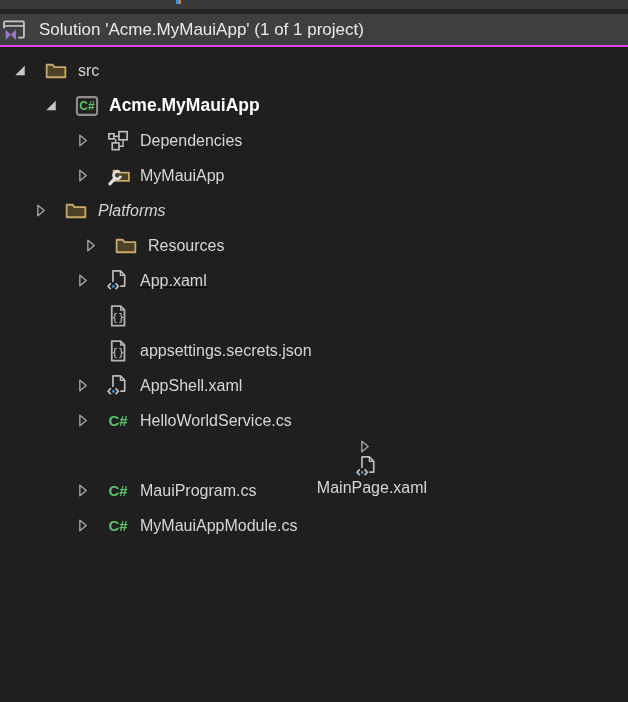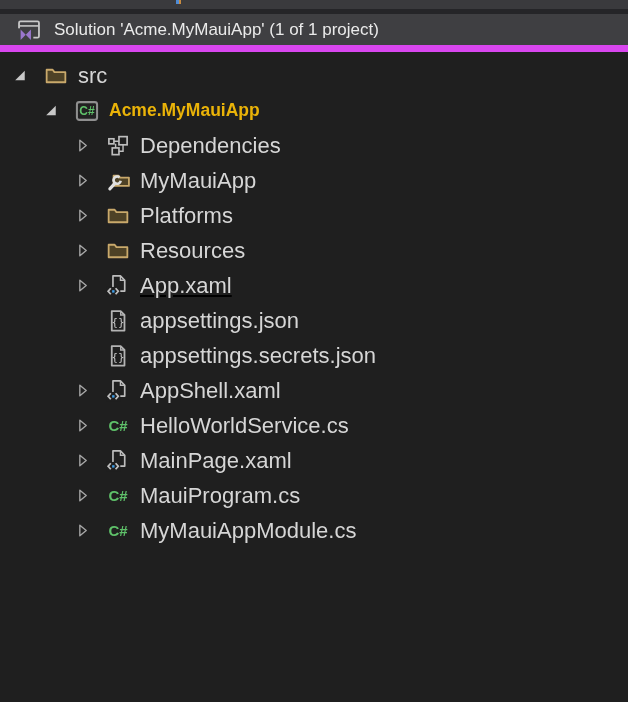--- a/index.html
+++ b/index.html
@@ -10,35 +10,35 @@
     -webkit-font-smoothing: antialiased;
   }
   .panel { position: relative; width: 628px; height: 702px; background: #1F1F1F; }
 
   
   .top-strip { position: relative; height: 9px; background: #3A3A3D; }
   .icon-fragment { position: absolute; left: 176px; top: 0; width: 5px; height: 4px;
     background: linear-gradient(90deg, #4E8CD8 50%, #C98B3F 50%); }
   .gap-band { height: 5px; background: #252528; }
   .solution-row {
-    height: 31px; background: #3F3F42; border-bottom: 7px solid #d946ef;
-    display: flex; align-items: center; padding-left: 17px;
+    height: 31px; background: #3F3F42; border-bottom: 2px solid #d946ef;
+    display: flex; align-items: center; padding-left: 2px;
   }
   .sol-icon { width: 24px; height: 24px; margin-right: 13px; display: flex; align-items: center; justify-content: center; }
   .sol-label { color: #EAEAEA; font-size: 17px; white-space: nowrap; }
 
   
   .tree { padding-top: 6px; }
   .row { height: 35px; display: flex; align-items: center; cursor: default; }
   .expander { width: 17px; height: 17px; margin-right: 15px; flex: none;
     display: flex; align-items: center; justify-content: center; }
   .file-icon { width: 24px; height: 24px; margin-right: 10px; flex: none;
     display: flex; align-items: center; justify-content: center; }
-  .label { color: #D6D6D6; font-size: 22px; white-space: nowrap; }
-  .row.bold .label { font-weight: bold; color: #eab308; font-size: 17.5px; }
+  .label { color: #D6D6D6; font-size: 16px; white-space: nowrap; }
+  .row.bold .label { font-weight: bold; color: #ffffff; font-size: 17.5px; }
 </style>
 </head>
 <body>
 
 <div class="panel">
 
   <div class="top-strip">
     <span class="icon-fragment"></span>
   </div>
   <div class="gap-band"></div>
@@ -110,34 +110,34 @@
           <svg width="24" height="24" viewBox="0 0 20 20">
             <g transform="translate(4.5,1.6) scale(0.82)">
               <path d="M2.2 4.8 h5 l1.5 2 h9.1 v8.4 h-15.6 z" fill="#4E4226" stroke="#C9A96B" stroke-width="1.8" stroke-linejoin="round"></path>
             </g>
             <path d="M3.2 16.6 L7.4 12" stroke="#DFDFDF" stroke-width="2.6" stroke-linecap="round"></path>
             <path d="M11.23 7 A3 3 0 1 0 12.25 9.82" fill="none" stroke="#DFDFDF" stroke-width="2.2"></path>
           </svg>
         </span>
     <span class="label">MyMauiApp</span>
   </div>
-      <div class="row" style="padding-left: 74px;">
+      <div class="row" style="padding-left: 32px; font-style: italic;">
     <span class="expander">
           <svg width="17" height="17" viewBox="0 0 16 16">
             <polygon points="5.5,3 11.5,8 5.5,13" fill="none" stroke="#A6A6A6" stroke-width="1.3" stroke-linejoin="round"></polygon>
           </svg>
         </span>
     <span class="file-icon">
           <svg width="24" height="24" viewBox="0 0 20 20">
             <path d="M2.2 4.8 h5 l1.5 2 h9.1 v8.4 h-15.6 z" fill="#4E4226" stroke="#C9A96B" stroke-width="1.5" stroke-linejoin="round"></path>
           </svg>
         </span>
     <span class="label">Platforms</span>
   </div>
-      <div class="row" style="padding-left: 74px;">
+      <div class="row" style="padding-left: 74px; margin-left: 8px;">
     <span class="expander">
           <svg width="17" height="17" viewBox="0 0 16 16">
             <polygon points="5.5,3 11.5,8 5.5,13" fill="none" stroke="#A6A6A6" stroke-width="1.3" stroke-linejoin="round"></polygon>
           </svg>
         </span>
     <span class="file-icon">
           <svg width="24" height="24" viewBox="0 0 20 20">
             <path d="M2.2 4.8 h5 l1.5 2 h9.1 v8.4 h-15.6 z" fill="#4E4226" stroke="#C9A96B" stroke-width="1.5" stroke-linejoin="round"></path>
           </svg>
         </span>
@@ -163,21 +163,20 @@
   </div>
       <div class="row" style="padding-left: 74px;">
     <span class="expander"></span>
     <span class="file-icon">
           <svg width="24" height="24" viewBox="0 0 20 20">
             <path d="M4.8 1.8 H12.2 L15.4 5 V18 H4.8 z" fill="none" stroke="#B3B3B3" stroke-width="1.5" stroke-linejoin="round"></path>
             <path d="M12.2 1.8 V5 H15.4" fill="none" stroke="#B3B3B3" stroke-width="1.1"></path>
             <text x="10.1" y="13.8" text-anchor="middle" font-size="9" fill="#C9C9C9" font-family="DejaVu Sans Mono, monospace">{}</text>
           </svg>
         </span>
-    <span class="label">appsettings.json</span>
   </div>
       <div class="row" style="padding-left: 74px;">
     <span class="expander"></span>
     <span class="file-icon">
           <svg width="24" height="24" viewBox="0 0 20 20">
             <path d="M4.8 1.8 H12.2 L15.4 5 V18 H4.8 z" fill="none" stroke="#B3B3B3" stroke-width="1.5" stroke-linejoin="round"></path>
             <path d="M12.2 1.8 V5 H15.4" fill="none" stroke="#B3B3B3" stroke-width="1.1"></path>
             <text x="10.1" y="13.8" text-anchor="middle" font-size="9" fill="#C9C9C9" font-family="DejaVu Sans Mono, monospace">{}</text>
           </svg>
         </span>
@@ -207,21 +206,21 @@
             <polygon points="5.5,3 11.5,8 5.5,13" fill="none" stroke="#A6A6A6" stroke-width="1.3" stroke-linejoin="round"></polygon>
           </svg>
         </span>
     <span class="file-icon">
           <svg width="24" height="24" viewBox="0 0 20 20">
             <text x="10" y="14.2" text-anchor="middle" font-size="12.5" font-weight="bold" fill="#5FC16A" font-family="Liberation Sans, sans-serif">C#</text>
           </svg>
         </span>
     <span class="label">HelloWorldService.cs</span>
   </div>
-      <div class="row" style="padding-left: 74px;">
+      <div class="row" style="padding-left: 116px; flex-direction: column;">
     <span class="expander">
           <svg width="17" height="17" viewBox="0 0 16 16">
             <polygon points="5.5,3 11.5,8 5.5,13" fill="none" stroke="#A6A6A6" stroke-width="1.3" stroke-linejoin="round"></polygon>
           </svg>
         </span>
     <span class="file-icon">
           <svg width="24" height="24" viewBox="0 0 20 20">
             <path d="M5.8 1.6 H12 L15.6 5.2 V14.2 H5.8 z" fill="none" stroke="#BDBDBD" stroke-width="1.4" stroke-linejoin="round"></path>
             <path d="M12 1.6 V5.2 H15.6" fill="none" stroke="#BDBDBD" stroke-width="1.1"></path>
             <rect x="0.5" y="10.8" width="11.4" height="7.6" fill="#1F1F1F"></rect>

